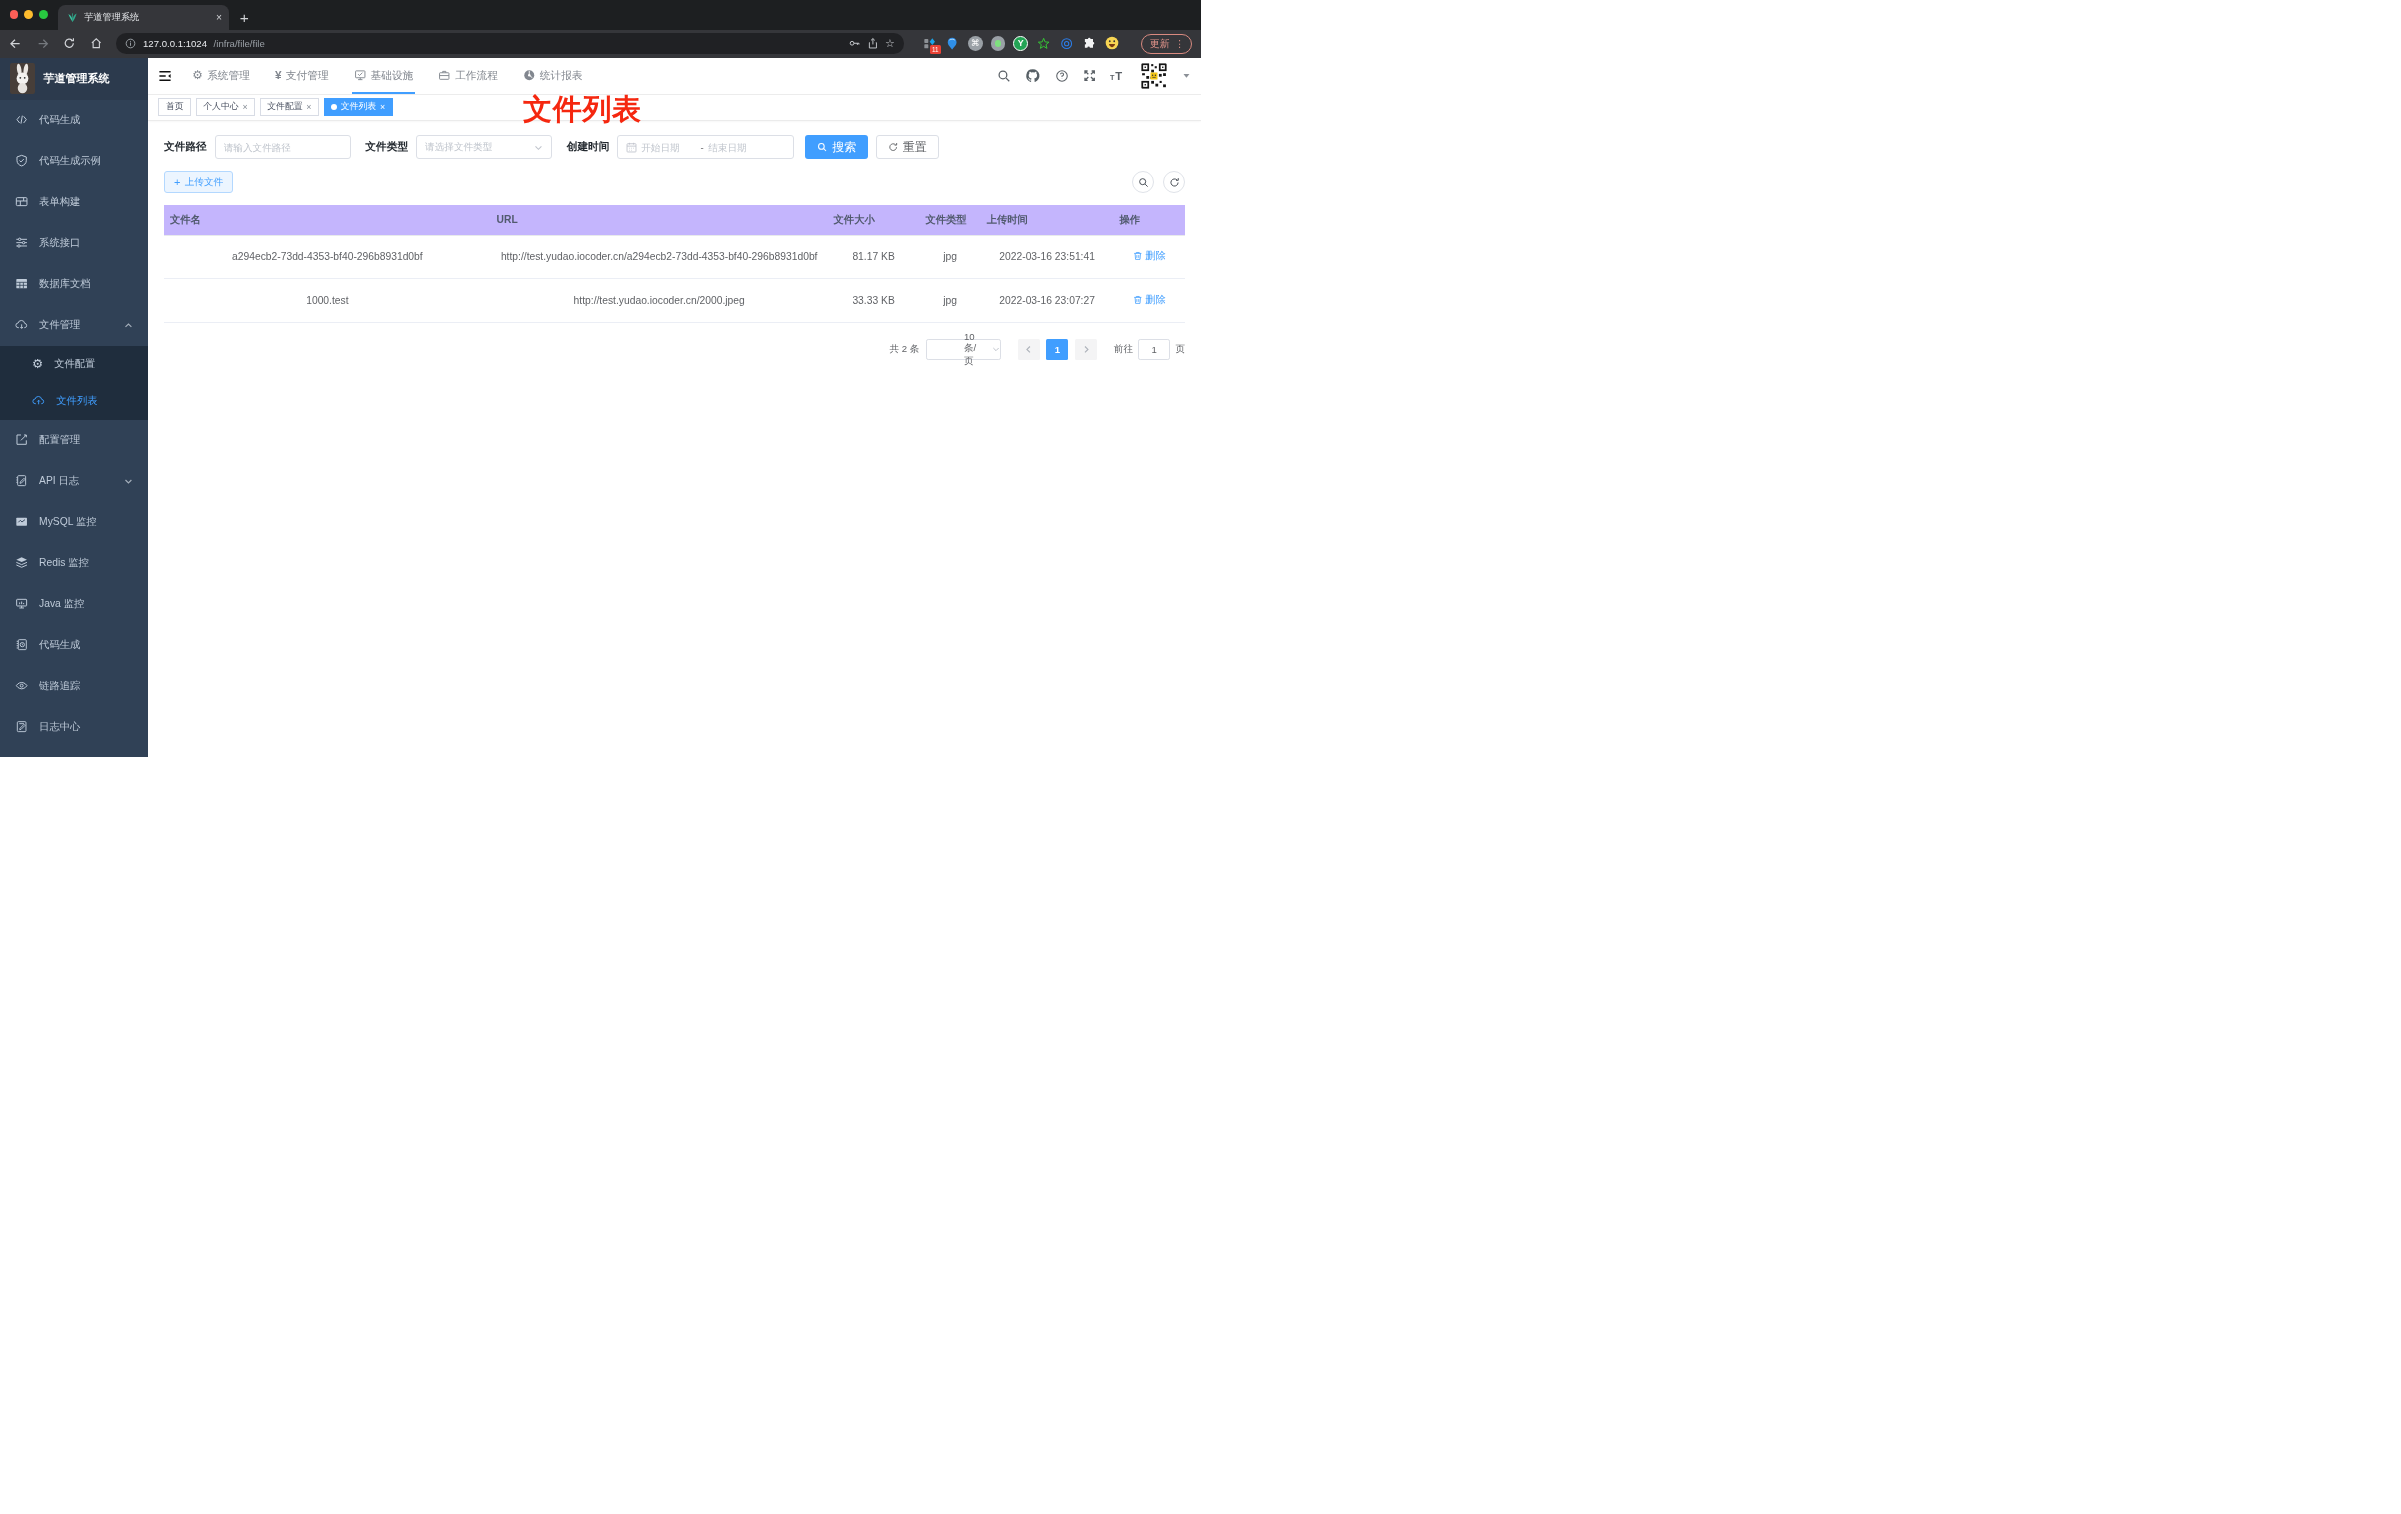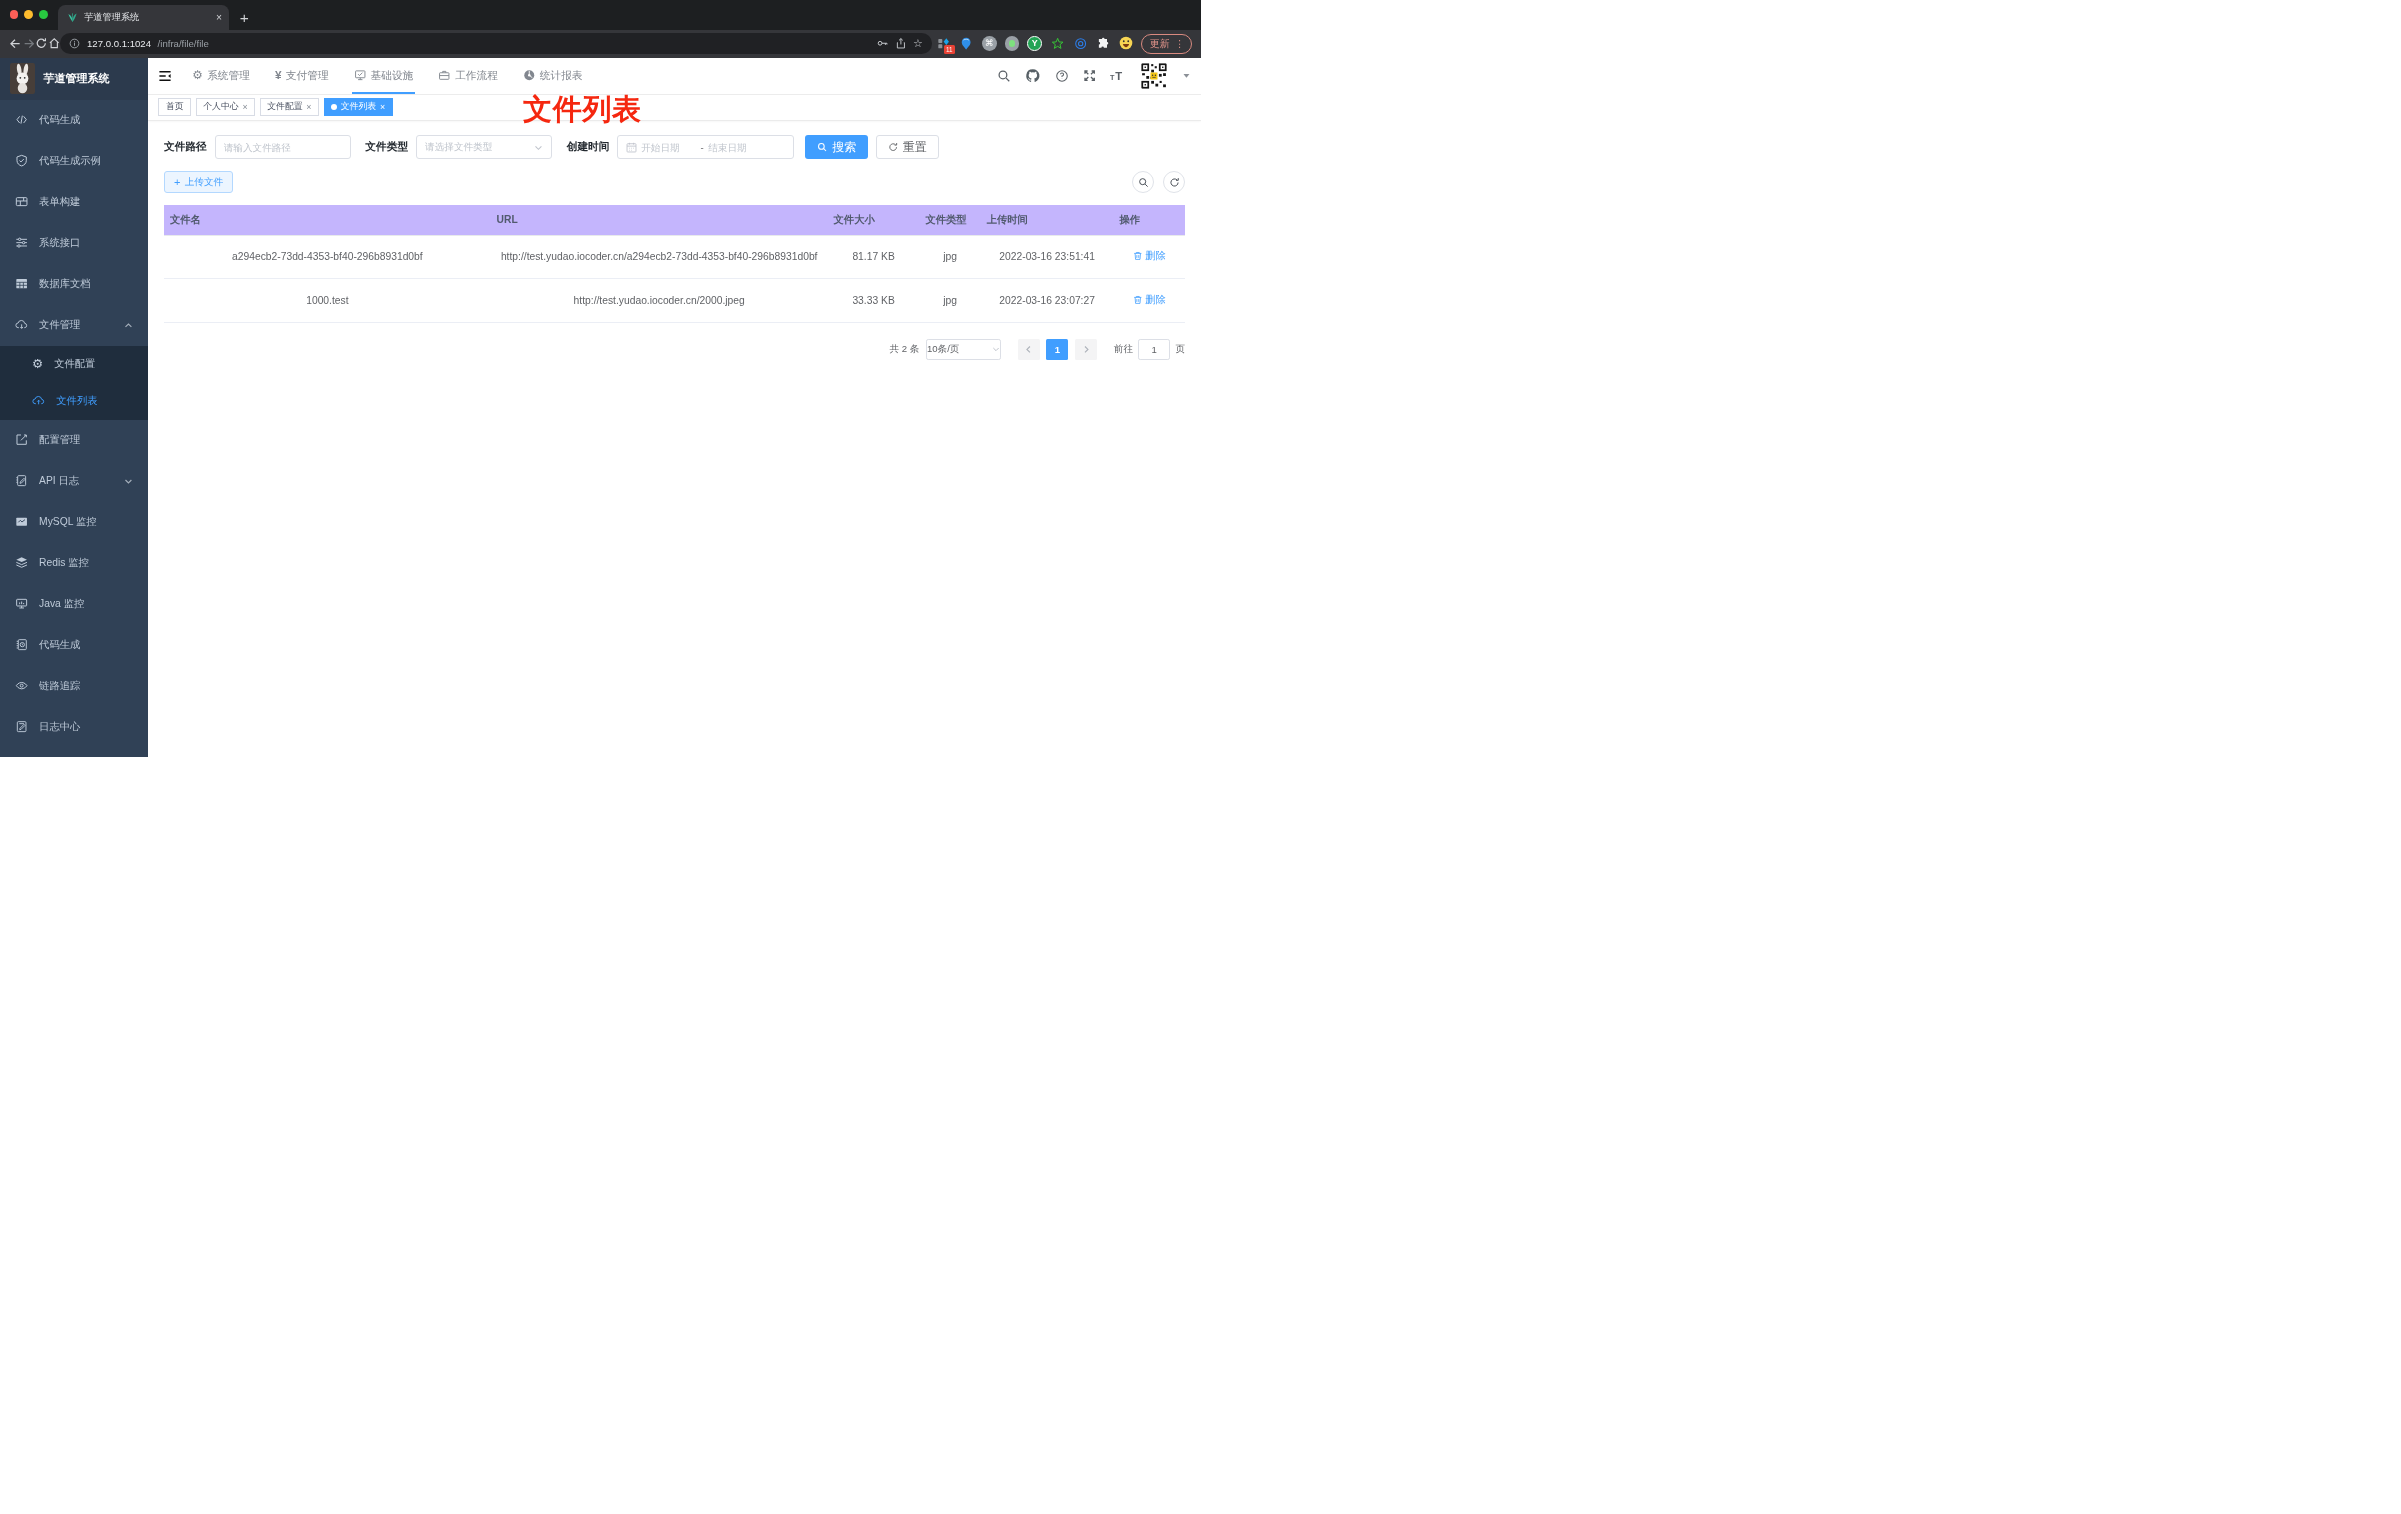--- a/index.html
+++ b/index.html
@@ -11,21 +11,21 @@
   .chrome { background:#1d1f21; }
   .tabstrip { height:29.5px; display:flex; align-items:flex-end; }
   .traffic { display:flex; gap:5.9px; align-items:center; height:29.5px; padding:0 10.3px 0 9.6px; }
   .light { width:8.9px; height:8.9px; border-radius:50%; }
   .l-red{background:#ff5f57}.l-yel{background:#febc2e}.l-grn{background:#28c840}
   .btab { width:171px; height:25px; background:#35363a; border-radius:7.4px 7.4px 0 0;
           display:flex; align-items:center; gap:5.9px; padding:0 7.4px 0 8.9px; color:#e8eaed; font-size:9.2px; }
   .btab-title { flex:1; white-space:nowrap; overflow:hidden; }
   .btab-close { color:#cfd1d4; font-size:10.3px; }
   .newtab { color:#cfd1d4; font-size:15.5px; margin:0 0 4.4px 10.3px; line-height:1; }
-  .toolbar { height:28px; background:#35363a; display:flex; align-items:center; padding:0 8.9px; gap:0; }
+  .toolbar { height:28px; background:#35363a; display:flex; align-items:center; padding:0 8.9px; gap:14px; }
   .navic { color:#d0d2d6; }
   .navic.dim { color:#75797e; }
   .address { flex:1; height:20.7px; background:#202124; border-radius:10.3px; display:flex;
              align-items:center; padding:0 8.9px; gap:6.6px; font-size:9.6px; min-width:0; }
   .url-host { color:#e8eaed; }
   .url-path { color:#9aa0a6; }
   .addr-spacer { flex:1; }
   .ext-cluster { display:flex; align-items:center; gap:8px; margin-left:4.4px; }
   .ext { position:relative; width:14.8px; height:14.8px; display:flex; align-items:center; justify-content:center; }
   .ext-badge { position:absolute; right:-3.7px; bottom:-3px; background:#e94235; color:#fff;
@@ -96,21 +96,21 @@
 
   table.grid { width:100%; border-collapse:collapse; margin-top:11.8px; font-size:10.3px; color:#606266; table-layout:fixed; }
   .grid th { background:#c4b5fd; color:#515a6e; font-weight:bold; height:30px; text-align:left;
              border-bottom:0.7px solid #e8eaec; padding:0 5.9px; }
   .grid td { text-align:center; padding:12.5px 7.4px; border-bottom:0.7px solid #ebeef5; word-break:break-all; line-height:1.55; }
   .del-link { color:#409eff; display:inline-flex; align-items:center; gap:3px; cursor:pointer; white-space:nowrap; }
 
   .pagination { margin-top:16px; display:flex; align-items:center; justify-content:flex-end; gap:6.6px;
                 font-size:9.6px; color:#606266; }
   .psize { width:75px; height:20.7px; border:0.7px solid #dcdfe6; border-radius:2.2px; display:flex;
-           align-items:center; justify-content:space-between; gap:9.6px; color:#606266; cursor:pointer; margin-right:10.3px; }
+           align-items:center; justify-content:space-between; gap:9.6px; color:#606266; cursor:pointer; margin-right:10.3px;padding-left:37px; }
   .pbtn { min-width:22px; height:20.7px; background:#f4f4f5; border-radius:1.5px; display:flex;
           align-items:center; justify-content:center; color:#aeb3bb; cursor:pointer; }
   .pcur { background:#409eff; color:#fff; font-weight:bold; }
   .goto { display:flex; align-items:center; gap:5.2px; margin-left:10.3px; }
   .goto-input { width:32px; height:20.7px; border:0.7px solid #dcdfe6; border-radius:2.2px; text-align:center;
                 font-size:9.6px; color:#606266; }
 </style>
 </head>
 <body>
 

